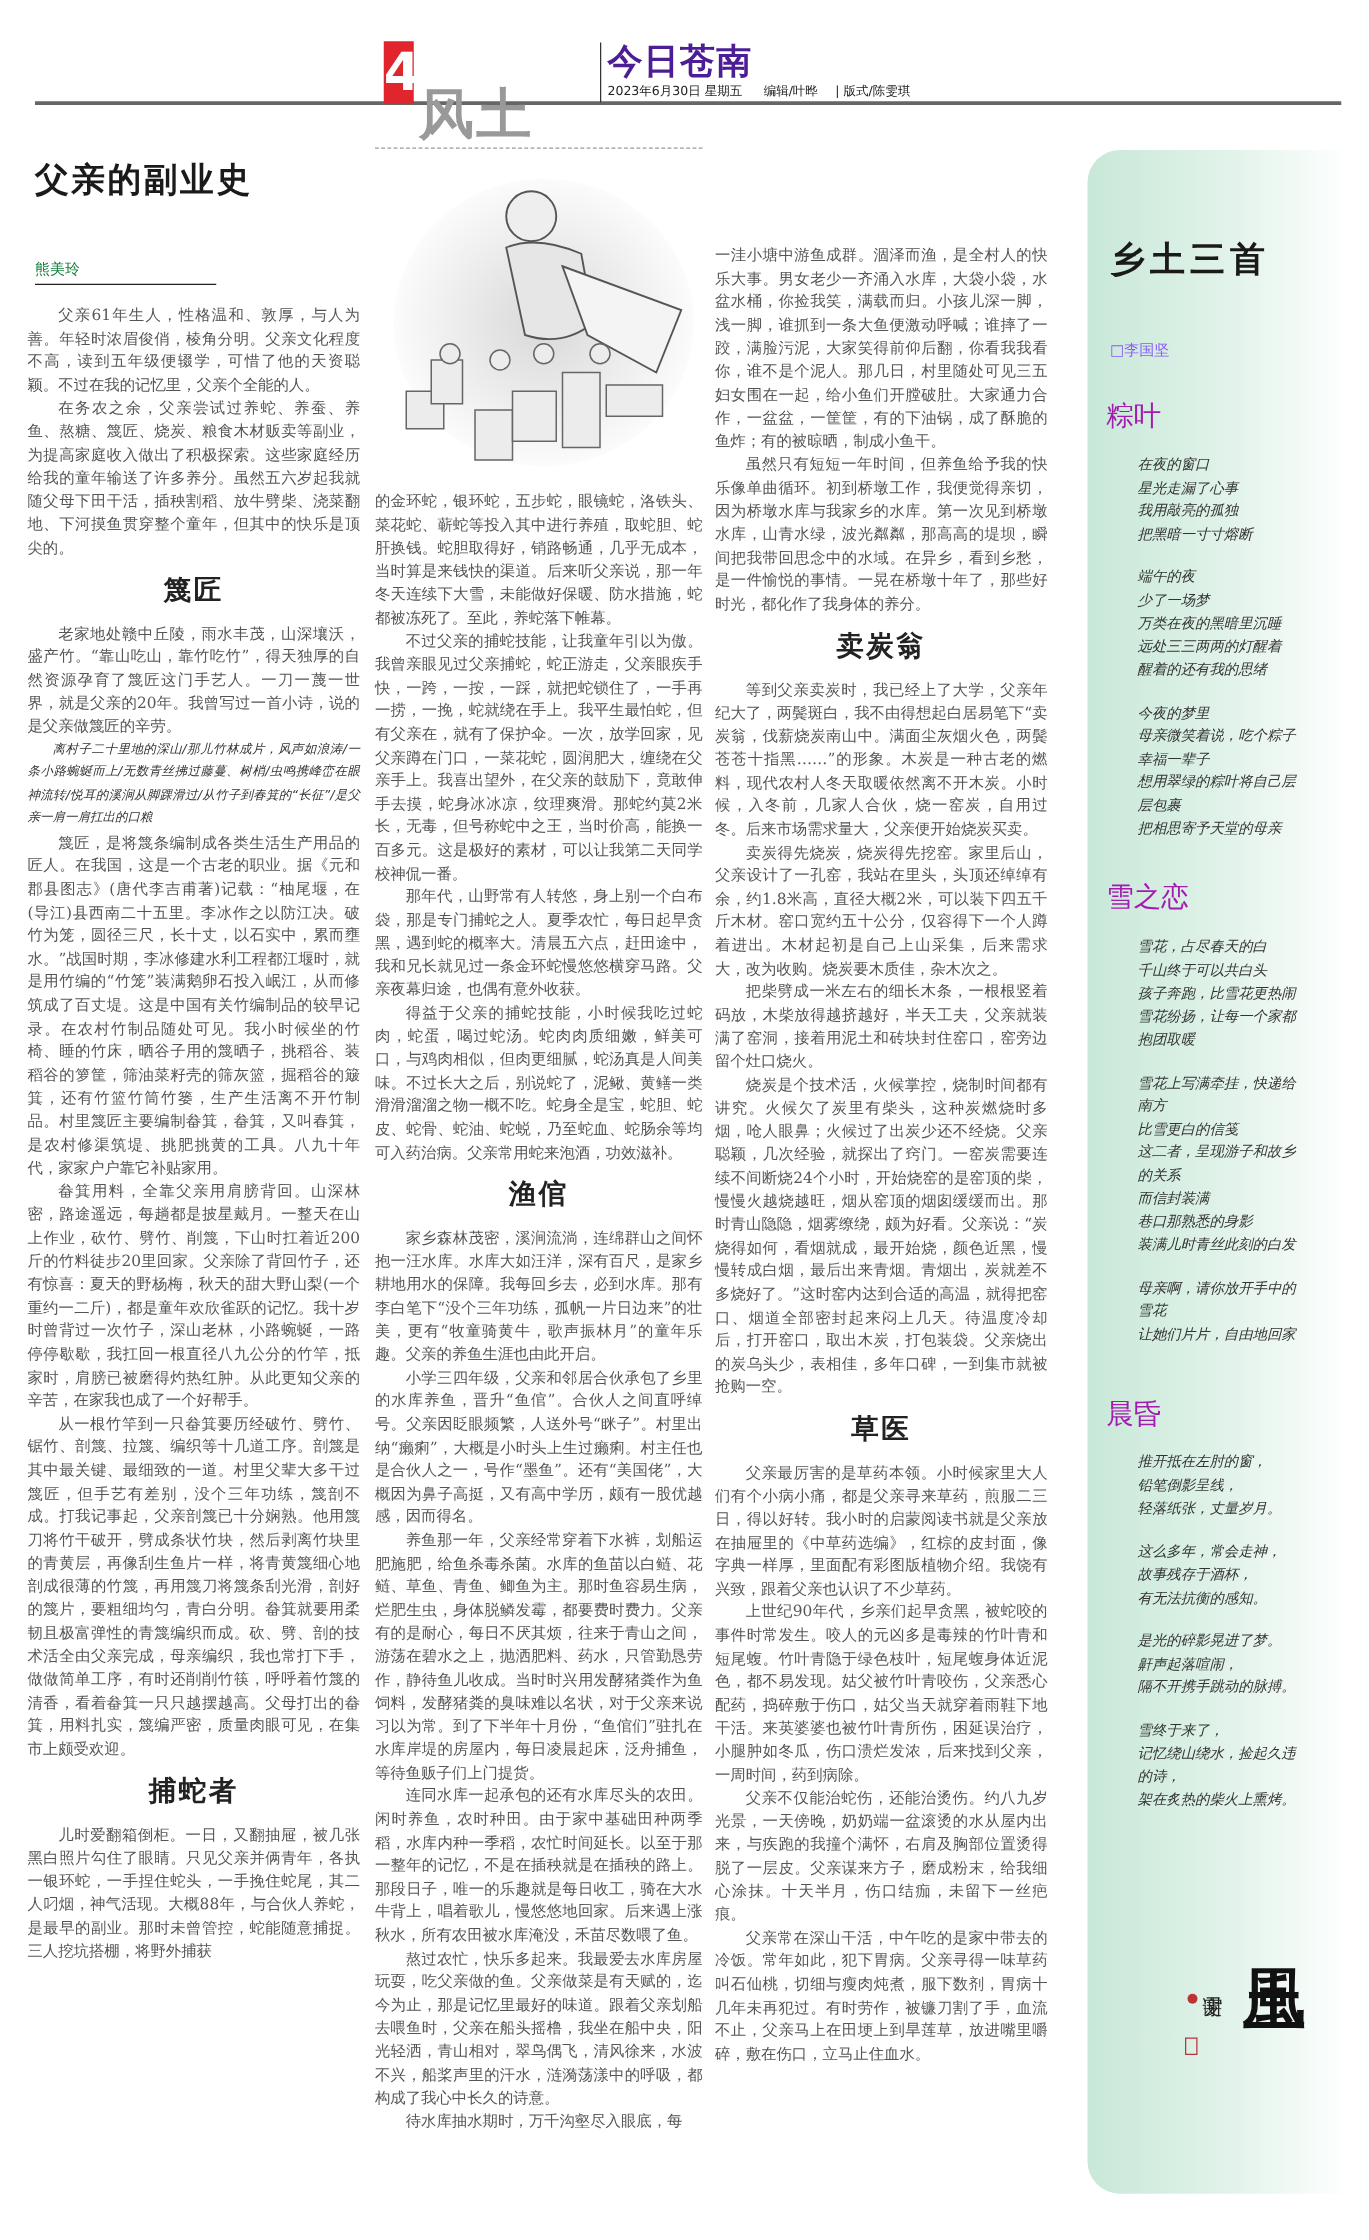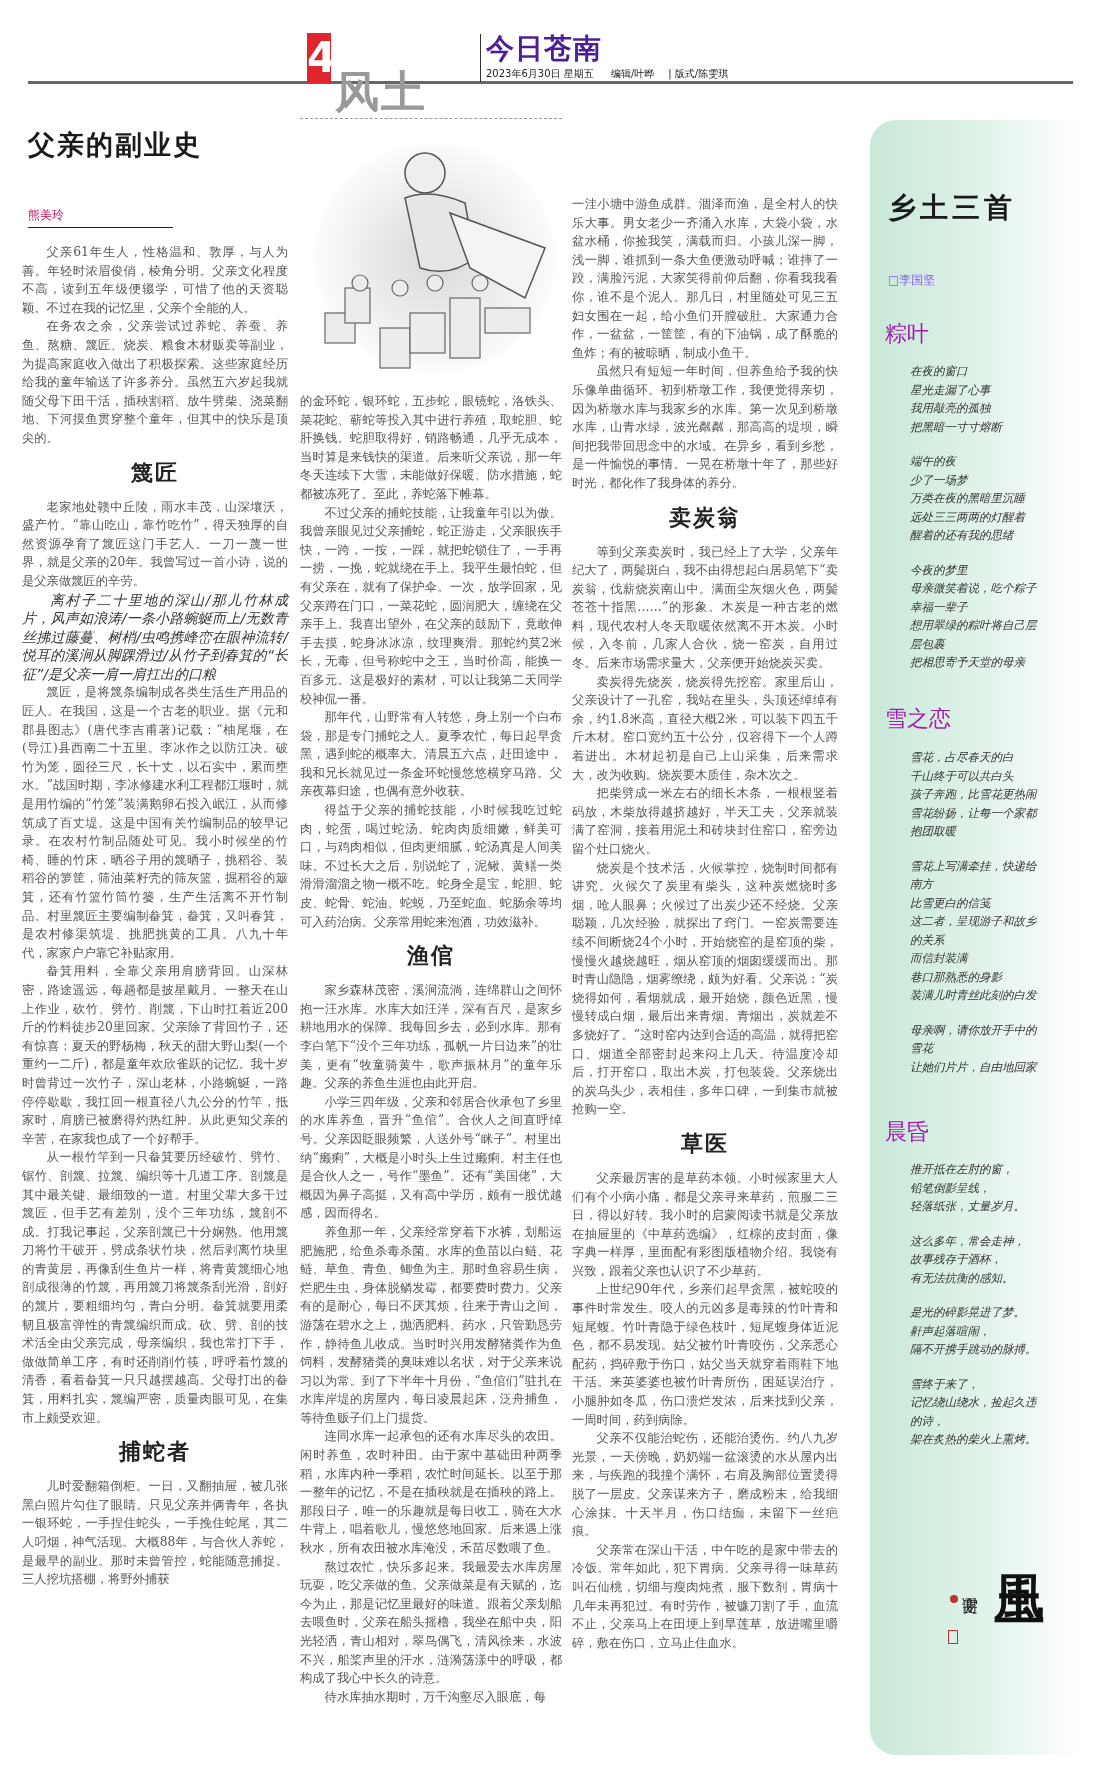--- a/index.html
+++ b/index.html
@@ -5,24 +5,24 @@
   html,body{margin:0;padding:0;background:#fff;}
   body{width:1095px;height:1792px;position:relative;overflow:hidden;font-family:"DejaVu Serif",serif;color:#444;}
   .mast-rule{position:absolute;left:28px;top:81px;width:1045px;height:3px;background:#666;}
   .page-no{position:absolute;left:307px;top:33px;width:24px;height:50px;background:#e0262c;color:#fff;font:bold 42px/50px "DejaVu Sans",sans-serif;text-align:center;}
   .section-name{position:absolute;left:335px;top:30px;font:bold 44px/54px "DejaVu Sans",sans-serif;color:#999;letter-spacing:2px;margin-top:35px;}
   .mast-vbar{position:absolute;left:480px;top:34px;width:1px;height:48px;background:#333;}
   .paper-name{position:absolute;left:486px;top:32px;font:bold 28px/34px "DejaVu Sans",sans-serif;color:#4c1d95;letter-spacing:1px;}
   .mast-meta{position:absolute;left:486px;top:68px;font:10px/12px "DejaVu Sans",sans-serif;color:#222;white-space:nowrap;}
   .mast-meta span{margin-right:14px;}
   .art-title{position:absolute;left:28px;top:128px;font:bold 27px/34px "DejaVu Sans",sans-serif;color:#1a1a1a;letter-spacing:2px;}
-  .byline{position:absolute;left:28px;top:207px;font:12px/16px "DejaVu Sans",sans-serif;color:#be185d;width:145px;border-bottom:1px solid #222;padding-bottom:4px;}
+  .byline{position:absolute;left:28px;top:207px;font:12px/16px "DejaVu Sans",sans-serif;color:#15803d;width:145px;border-bottom:1px solid #222;padding-bottom:4px;}
   .col{position:absolute;font-size:12.3px;line-height:18.6px;text-align:justify;color:#555;}
   .col p{margin:0;text-indent:2em;}
-  .col p.poem{font-family:"DejaVu Sans",sans-serif;font-style:italic;color:#333;font-size:14px;}
+  .col p.poem{font-family:"DejaVu Sans",sans-serif;font-style:italic;color:#333;font-size:10px;}
   .col h3{margin:10px 0 10px;font:bold 22px/30px "DejaVu Sans",sans-serif;color:#222;text-align:center;letter-spacing:2px;}
   #col1{left:22px;top:243px;width:266px;}
   #col2{left:300px;top:392px;width:262px;}
   #col3{left:572px;top:195px;width:266px;}
   .illus{position:absolute;left:300px;top:118px;width:262px;height:262px;}
   .illus-rule{position:absolute;left:300px;top:118px;width:262px;height:1px;border-top:1px dashed #999;}
   .panel{position:absolute;left:870px;top:120px;width:210px;height:1635px;border-radius:26px 0 0 26px;background:linear-gradient(90deg,#c8e8d8 0%,#e2f3ea 55%,#ffffff 100%);}
   .panel-title{position:absolute;left:888px;top:190px;font:bold 28px/36px "DejaVu Sans",sans-serif;color:#1a1a1a;letter-spacing:4px;}
   .panel-author{position:absolute;left:888px;top:272px;font:12px/16px "DejaVu Sans",sans-serif;color:#8b5cf6;}
   .poem-h{position:absolute;left:885px;font:22px/28px "DejaVu Sans",sans-serif;color:#a21caf;}

